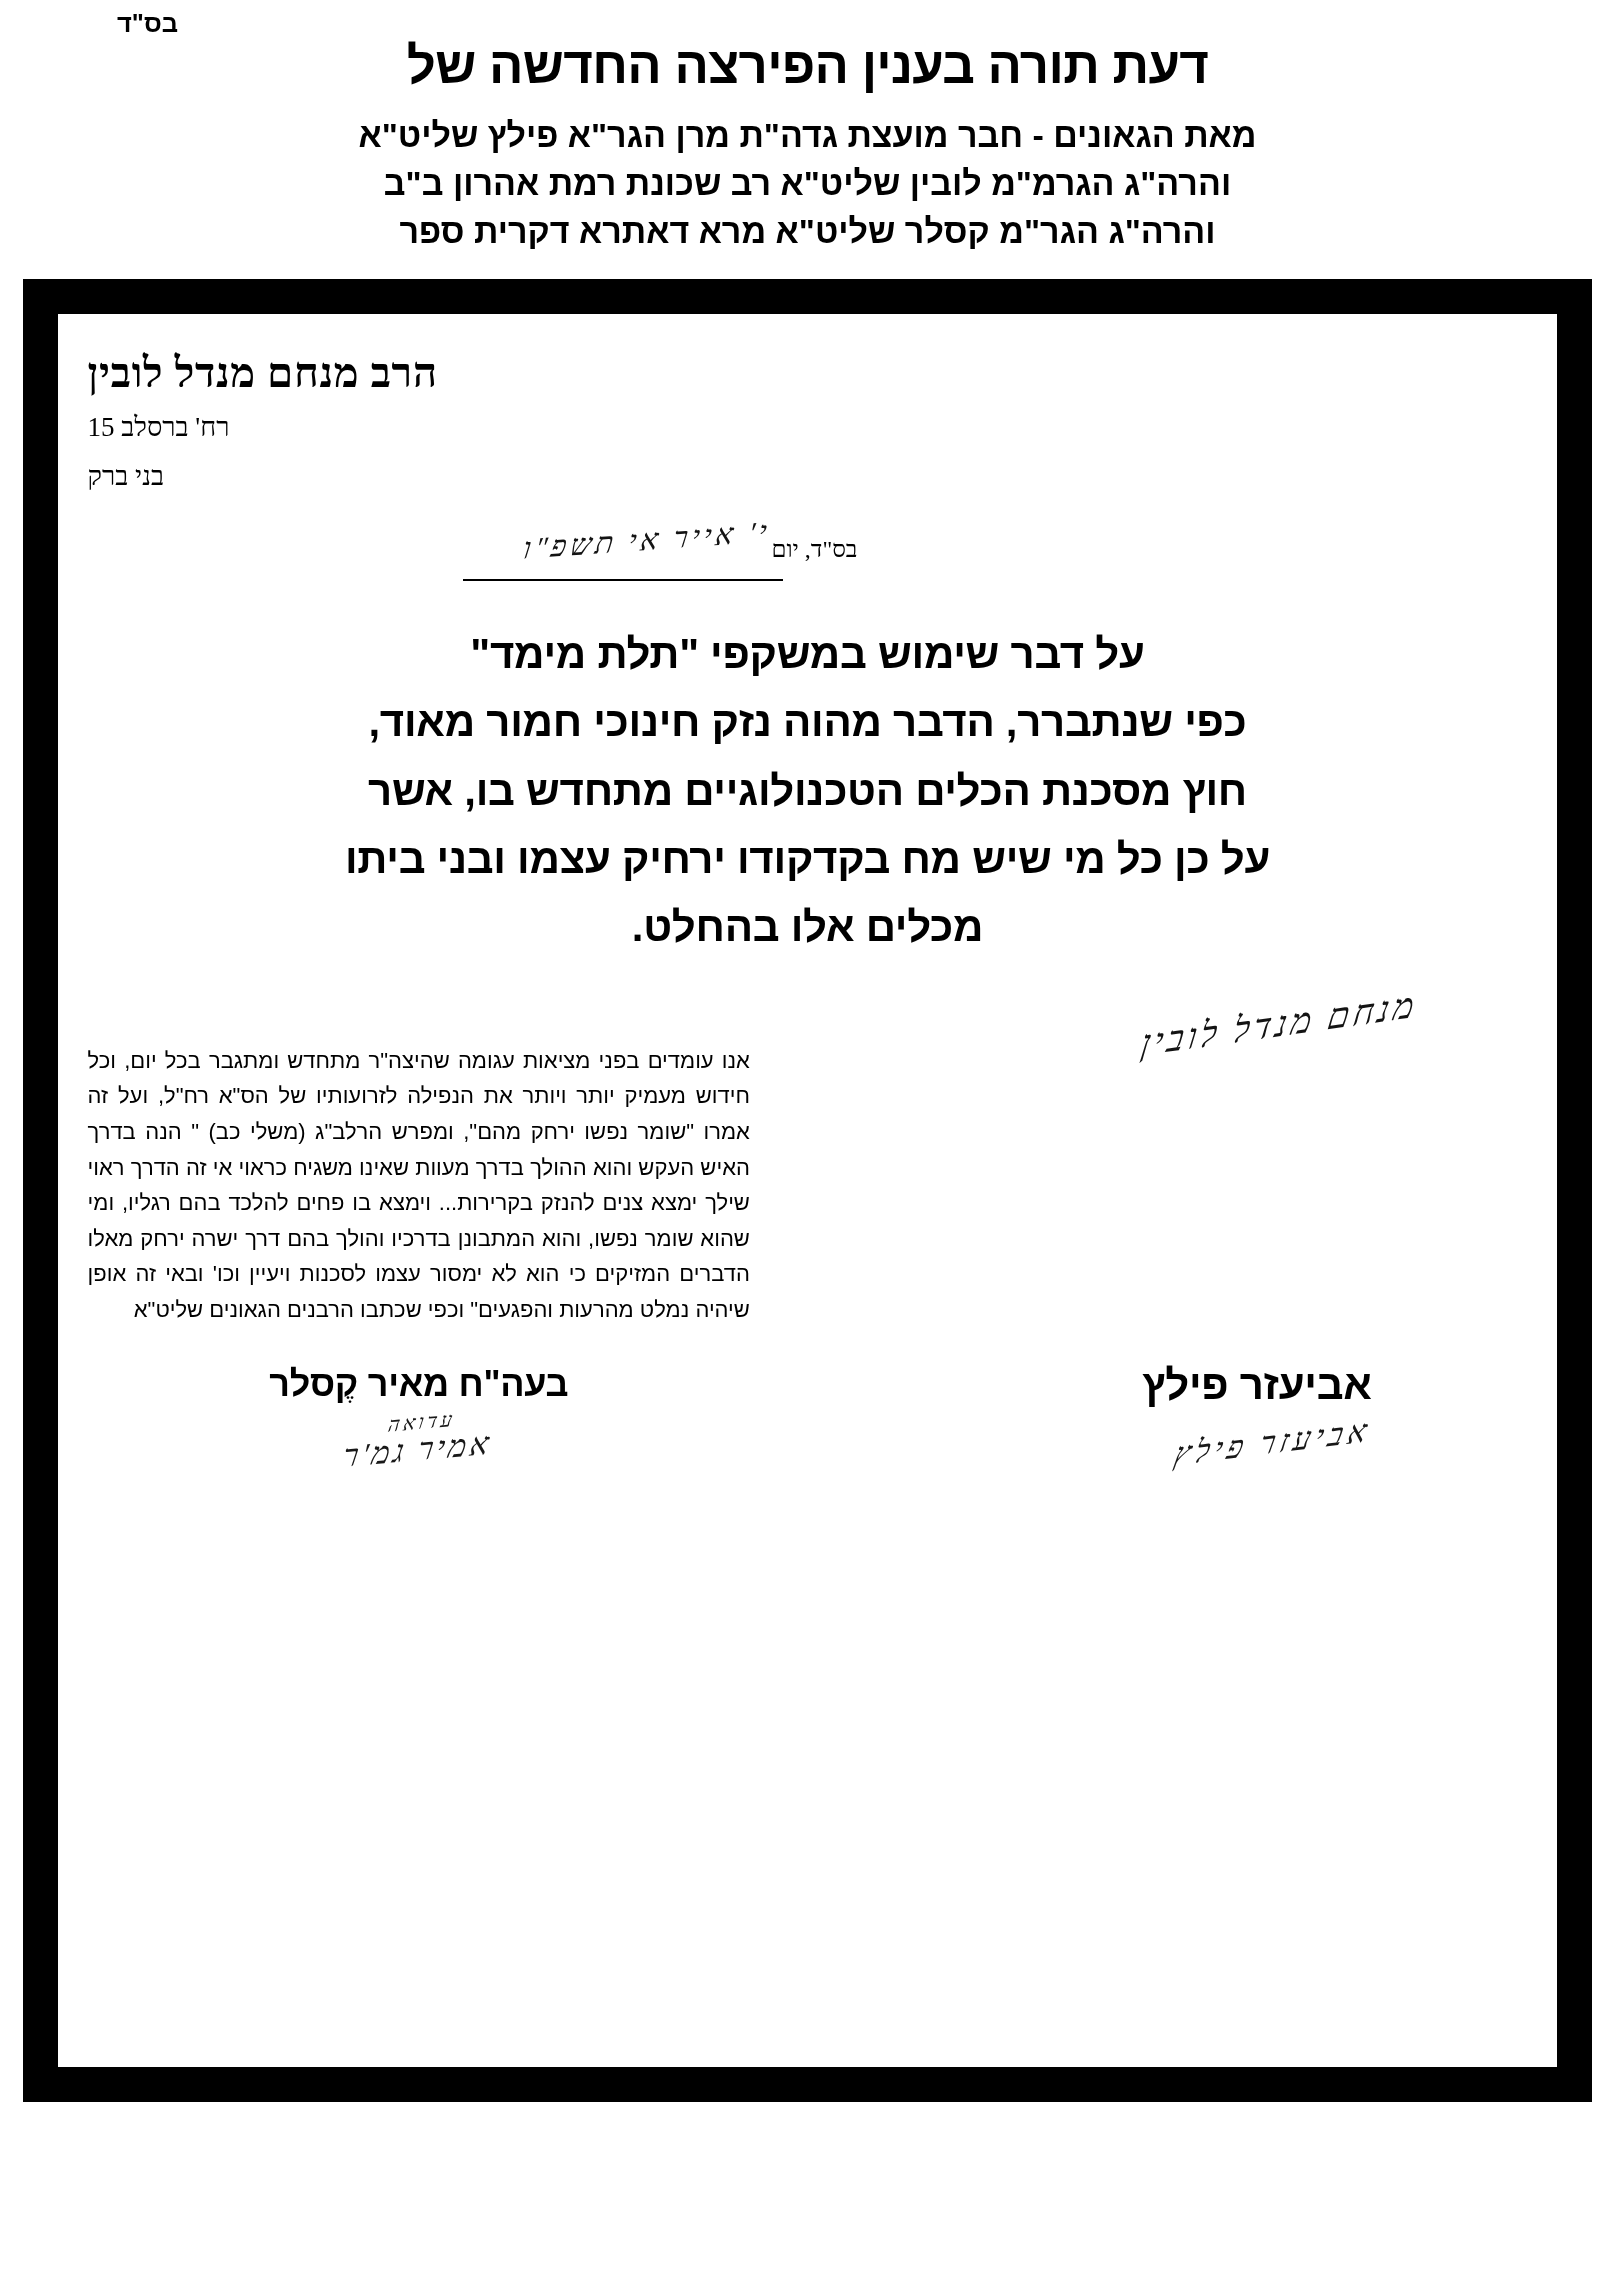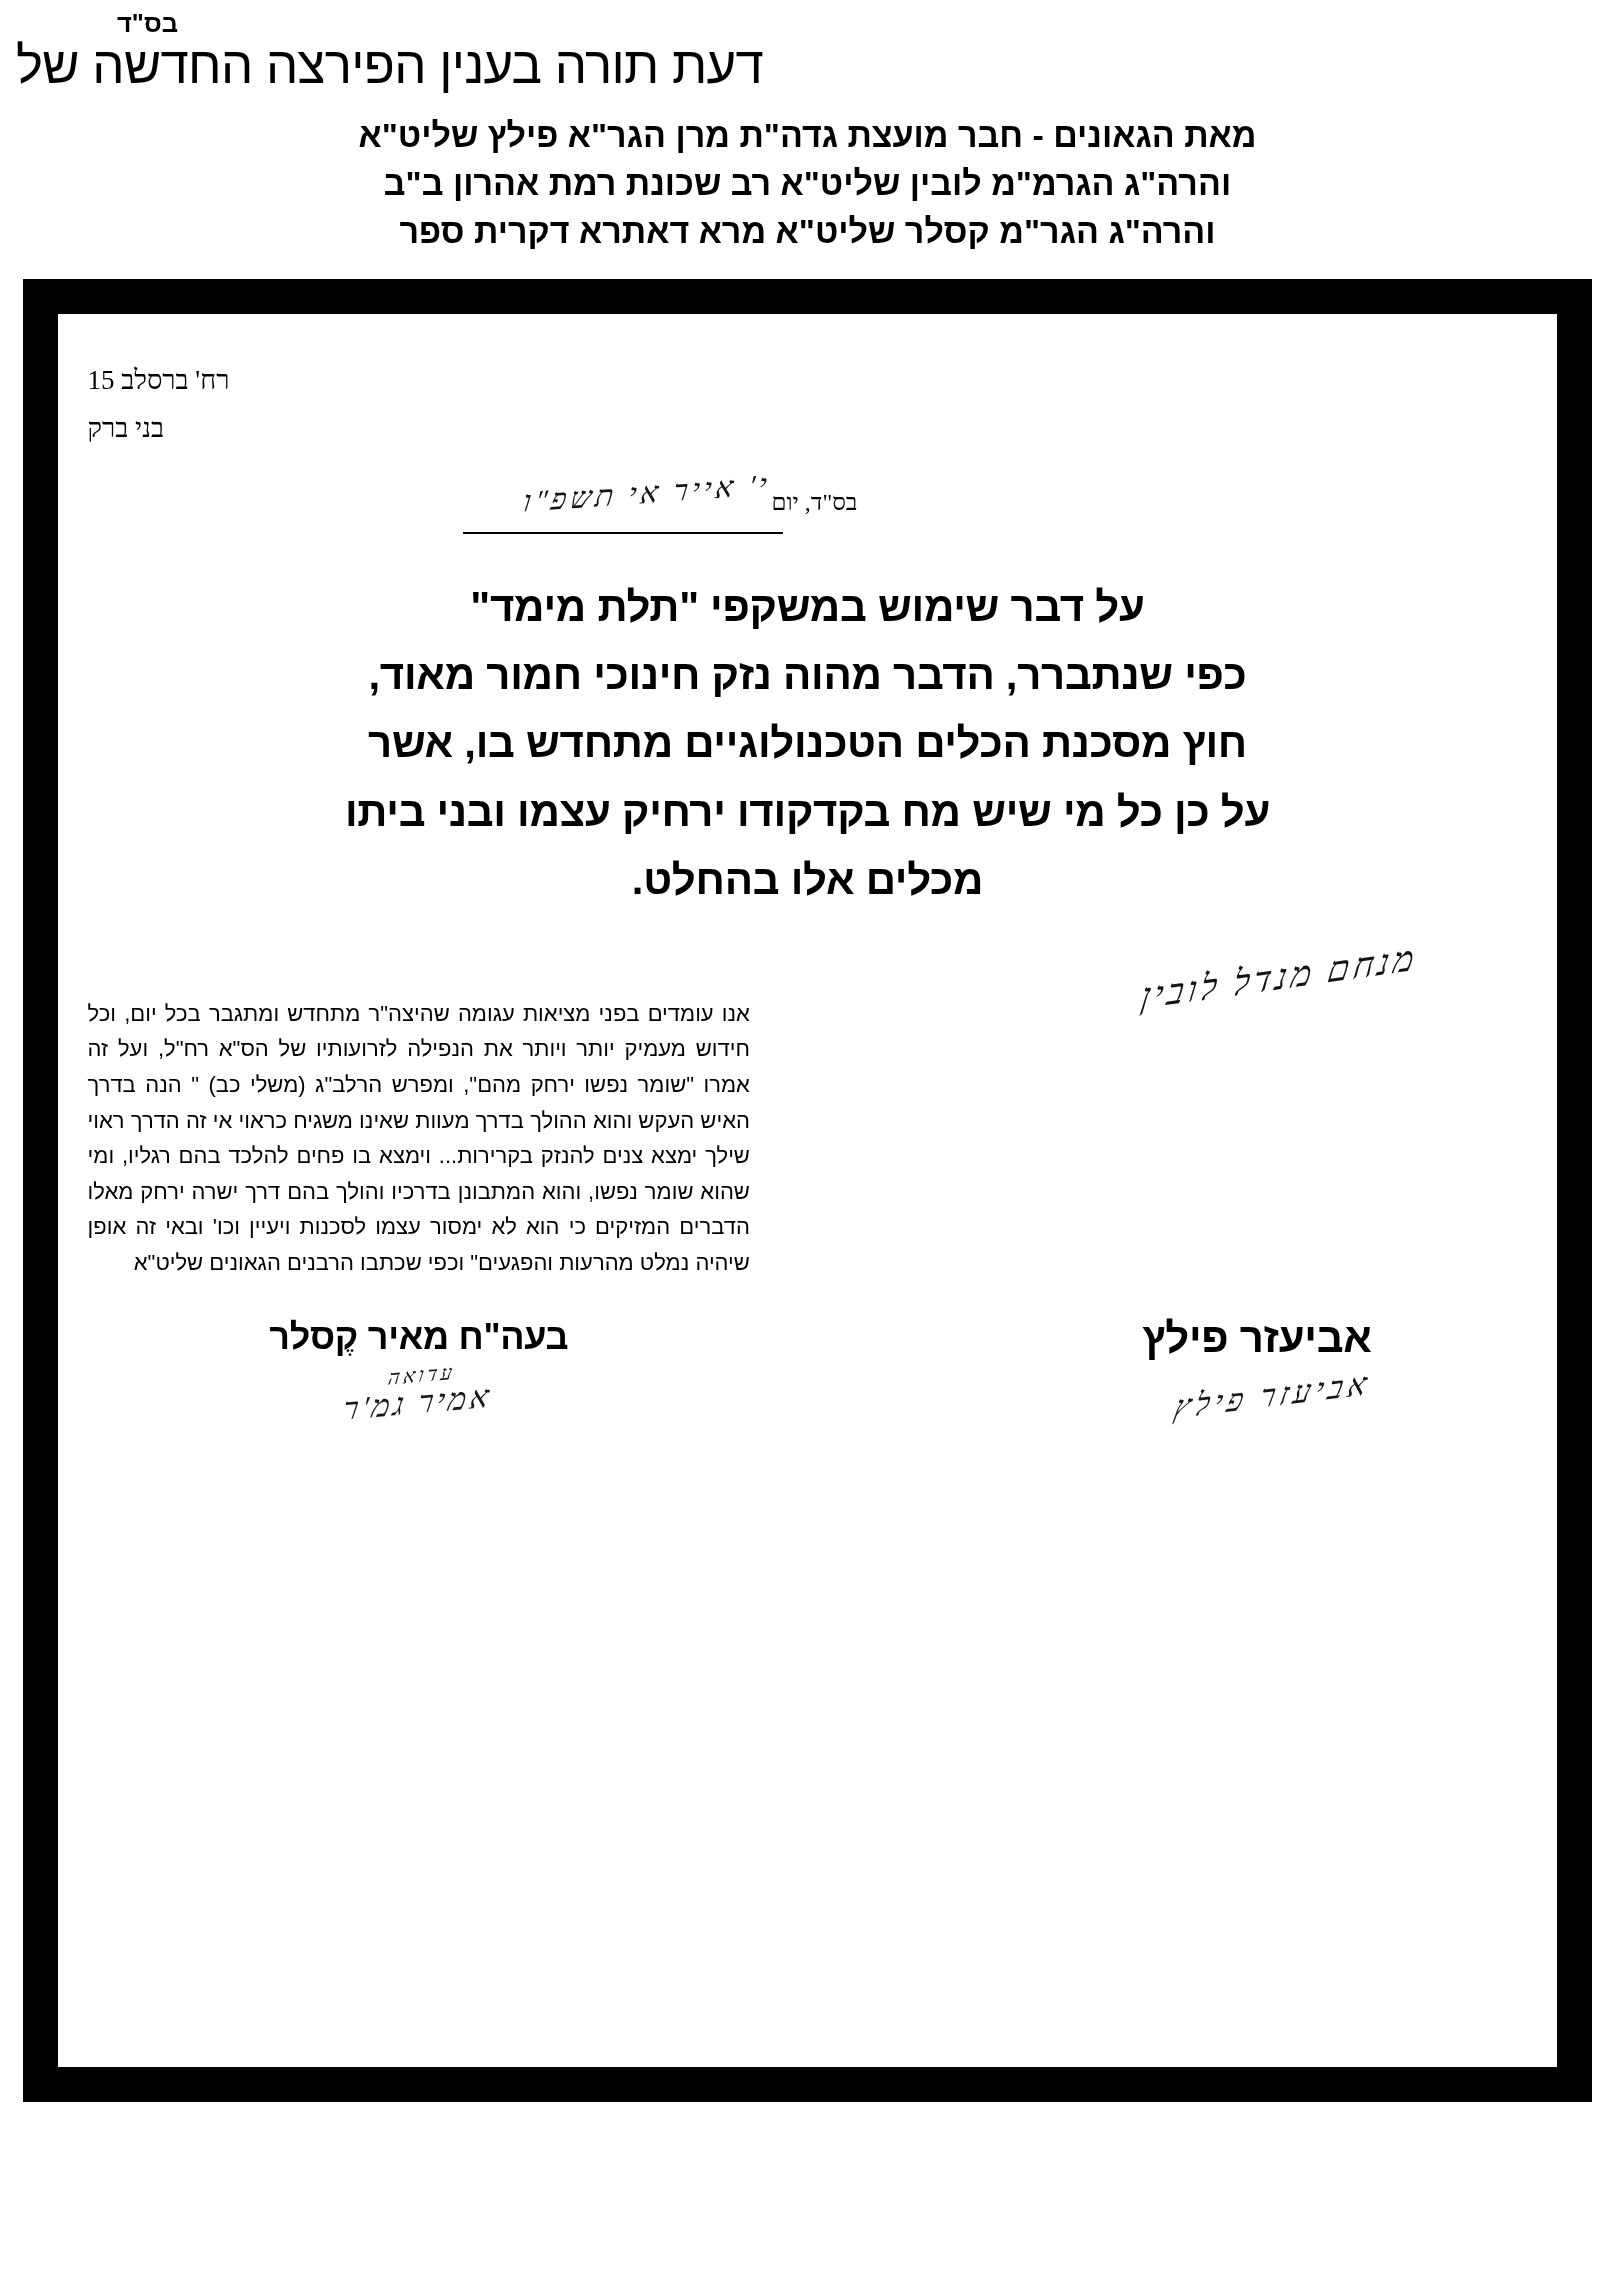--- a/index.html
+++ b/index.html
@@ -28,23 +28,23 @@
     direction: rtl;
     font-size: 25.5px;
     font-weight: bold;
     padding: 9.4px 27px 0 0;
     letter-spacing: 0;
   }
   .bsd-inner { float: left; margin-left: 101px; }
 
   .headline1 {
     clear: both;
-    text-align: left;
+    text-align: center;
     font-size: 51px;
-    font-weight: normal;
+    font-weight: bold;
     line-height: 1.08;
     margin-top: 6.7px;
     letter-spacing: -0.7px;
   }
 
   .headline2-band {
     margin: 10.7px 20px 0 20px;
     background: #000000;
     color: #ffffff;
     text-align: center;
@@ -233,20 +233,21 @@
   <div class="authors">
     <div>מאת הגאונים - חבר מועצת גדה"ת מרן הגר"א פילץ שליט"א</div>
     <div>והרה"ג הגרמ"מ לובין שליט"א רב שכונת רמת אהרון ב"ב</div>
     <div>והרה"ג הגר"מ קסלר שליט"א מרא דאתרא דקרית ספר</div>
   </div>
 
   <div class="outer-frame">
     <div class="inner-frame">
 
       <div class="letterhead">
+        <div class="lh-name">הרב מנחם מנדל לובין</div>
         <div class="lh-line">רח' ברסלב 15</div>
         <div class="lh-line">בני ברק</div>
       </div>
 
       <div class="dateline">
         <div class="date-label">בס"ד, יום</div>
         <div class="hw-date">י' אייר אי תשפ"ו</div>
         <div class="date-rule"></div>
       </div>
 

